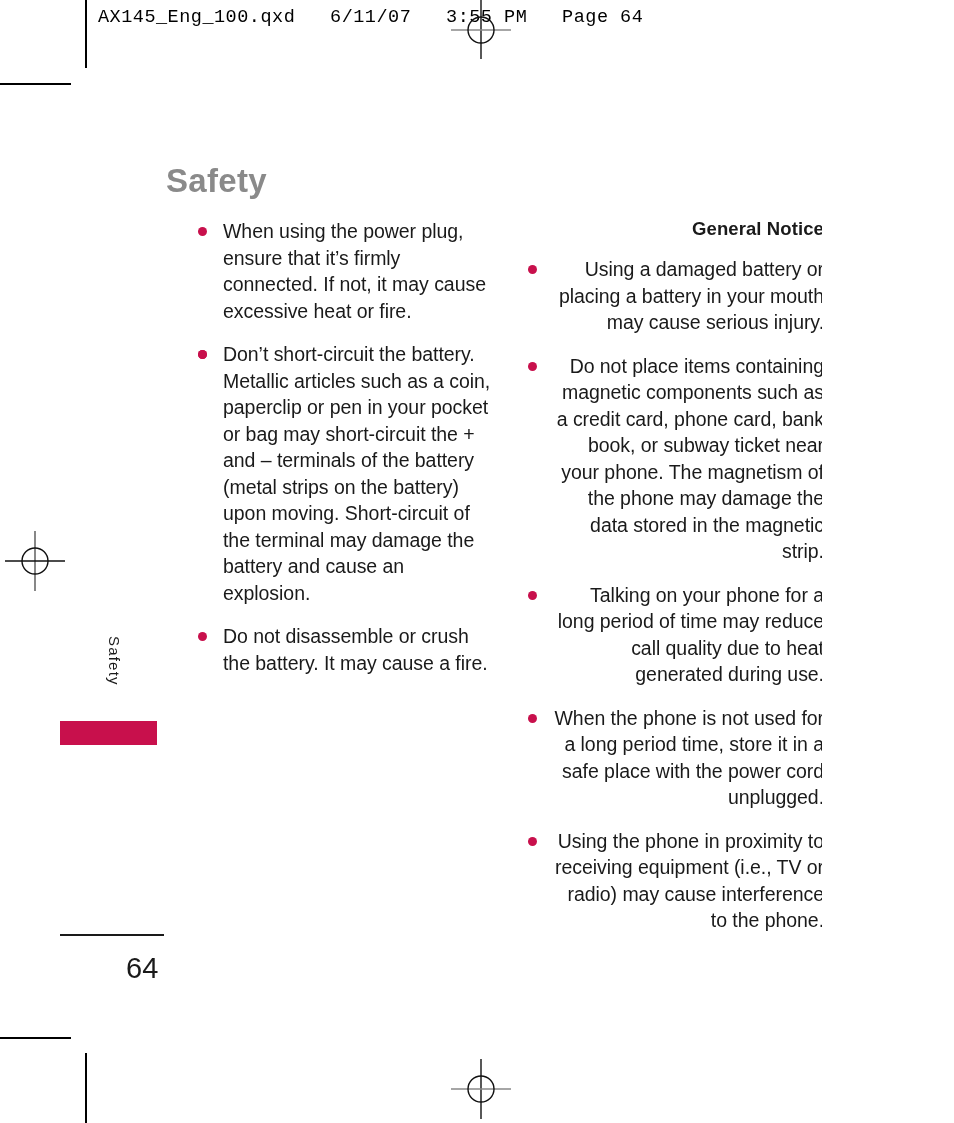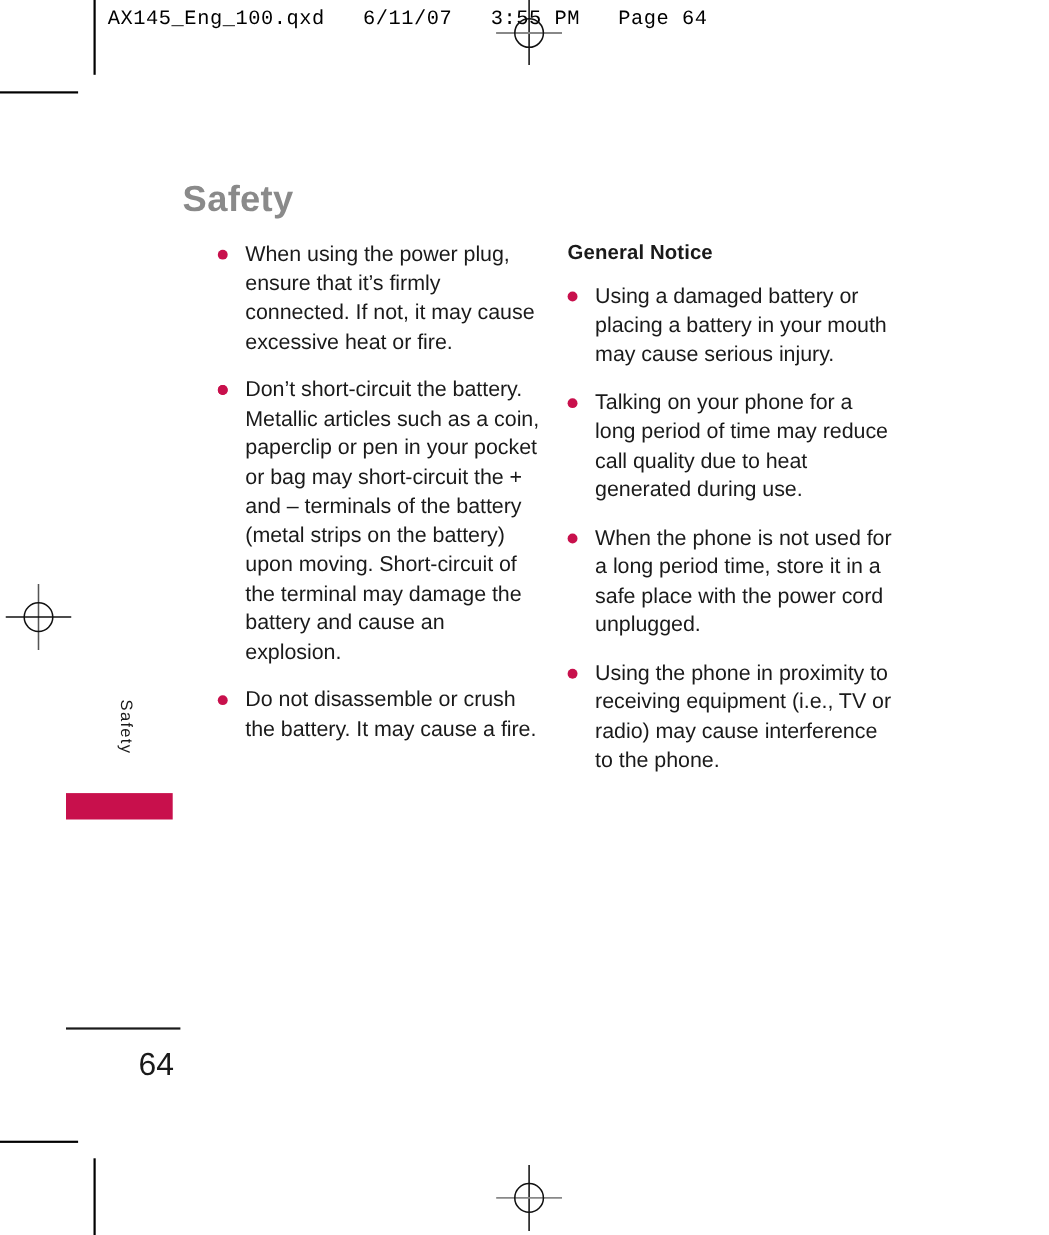--- a/index.html
+++ b/index.html
@@ -89,21 +89,21 @@
     color: #1a1a1a;
   }
 
   
   .column {
     position: absolute;
     top: 218px;
     width: 305px;
   }
   .col-left  { left: 189px; }
-  .col-right { left: 507px; }
+  .col-right { left: 519px; text-align: right; }
 
   .section-head {
     font-size: 18.5px;
     font-weight: bold;
     color: #1a1a1a;
     margin: 0 0 16px 9px;
     letter-spacing: 0.1px;
   }
 
   ul.bullets {
@@ -208,20 +208,24 @@
 
   <div class="column col-right">
     <h2 class="section-head">General Notice</h2>
     <ul class="bullets">
       <li>
         <span class="dot" style="background: rgb(200, 16, 76);"></span>
         <span>Using a damaged battery or placing a battery in your mouth may cause serious injury.</span>
       </li>
       <li>
         <span class="dot" style="background: rgb(200, 16, 76);"></span>
+        <span>Do not place items containing magnetic components such as a credit card, phone card, bank book, or subway ticket near your phone. The magnetism of the phone may damage the data stored in the magnetic strip.</span>
+      </li>
+      <li>
+        <span class="dot" style="background: rgb(200, 16, 76);"></span>
         <span>Talking on your phone for a long period of time may reduce call quality due to heat generated during use.</span>
       </li>
       <li>
         <span class="dot" style="background: rgb(200, 16, 76);"></span>
         <span>When the phone is not used for a long period time, store it in a safe place with the power cord unplugged.</span>
       </li>
       <li>
         <span class="dot" style="background: rgb(200, 16, 76);"></span>
         <span>Using the phone in proximity to receiving equipment (i.e., TV or radio) may cause interference to the phone.</span>
       </li>

